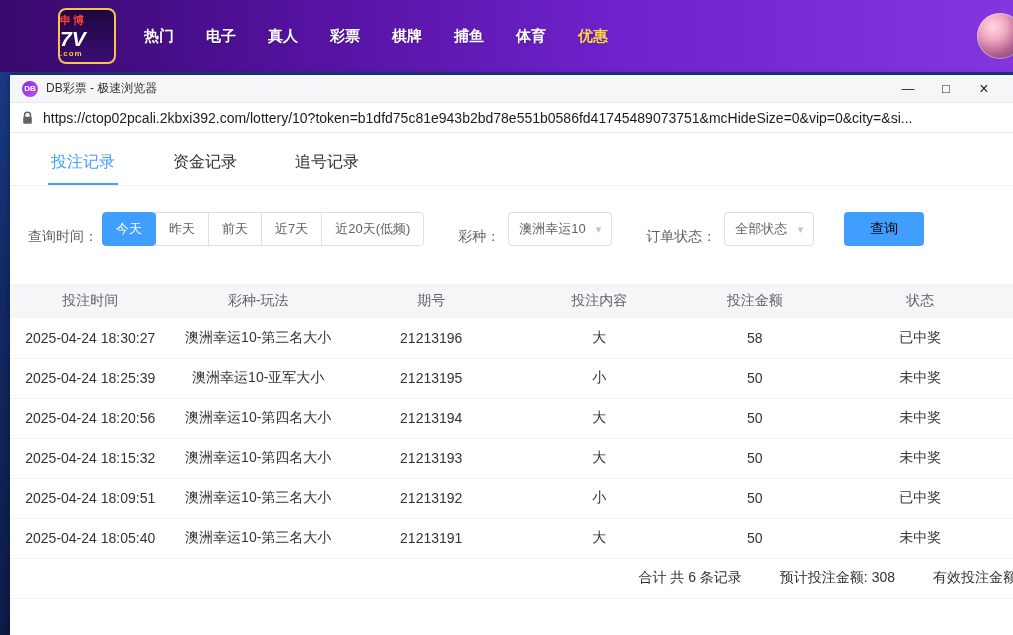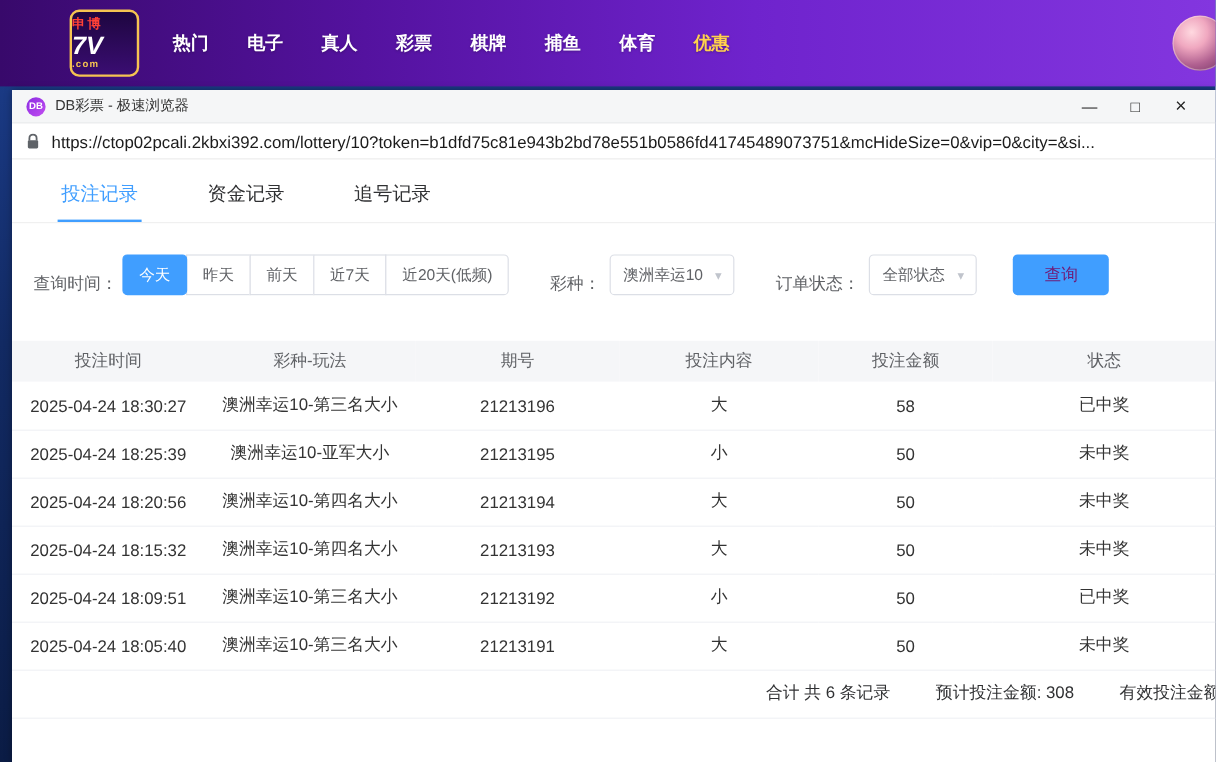--- a/index.html
+++ b/index.html
@@ -92,21 +92,21 @@
   .tbtn.active { background:var(--accent); border-color:var(--accent); color:#fff; border-radius:4px; position:relative; z-index:1; }
   .select {
     display:flex; align-items:center; justify-content:space-between;
     border:1px solid #dcdfe6; border-radius:4px; height:34px; padding:0 10px;
     font-size:13px; color:#606266; margin-left:8px; cursor:pointer; background:#fff;
   }
   .select.lottery { width:104px; }
   .select.status { width:90px; }
   .caret { color:#c0c4cc; font-size:11px; margin-left:6px; }
   .search-btn {
-    margin-left:30px; background:var(--accent); color:#701a75; border:none; border-radius:4px;
+    margin-left:30px; background:var(--accent); color:#000000; border:none; border-radius:4px;
     height:34px; padding:0 26px; font-size:14px; cursor:pointer; font-family:inherit;
   }
 
   
   table.records { width:100%; border-collapse:collapse; margin-top:38px; table-layout:fixed; }
   .records th {
     background:#f5f6f8; font-weight:normal; color:#606266; font-size:14px;
     height:34px; text-align:center;
   }
   .records td {

